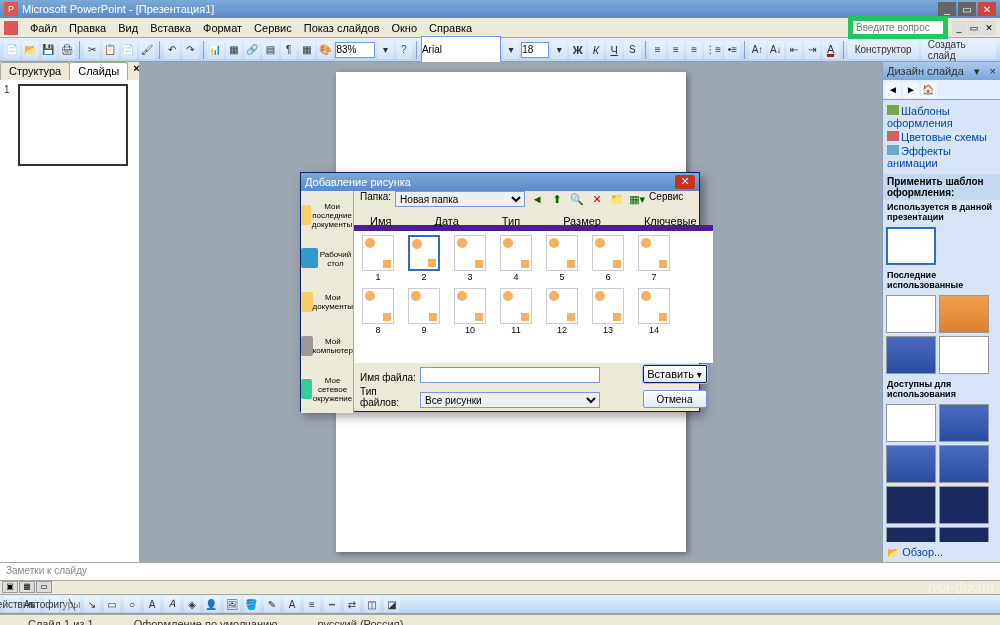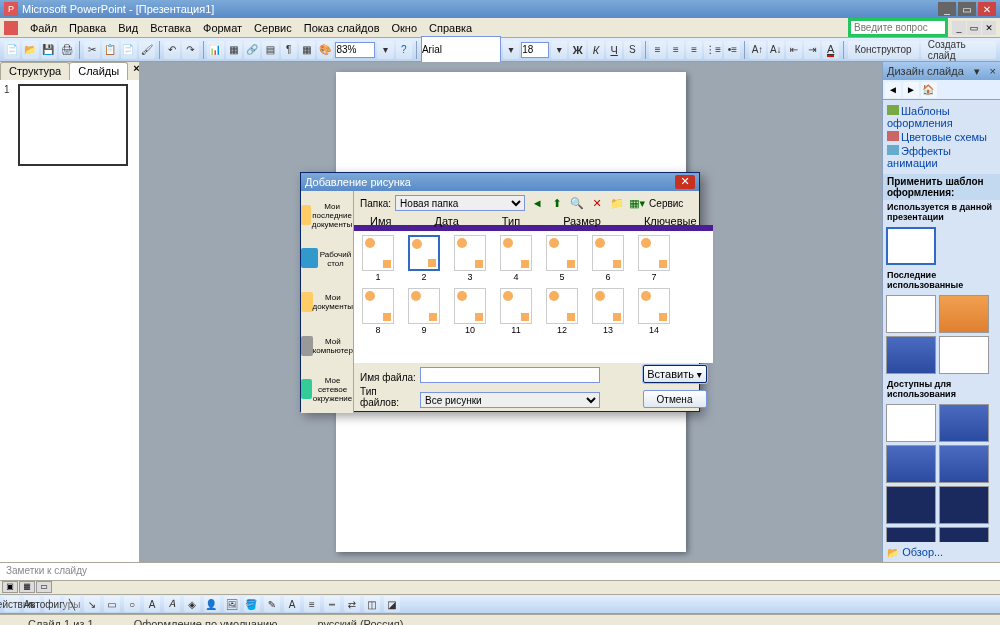--- a/index.html
+++ b/index.html
@@ -7,21 +7,21 @@
 .titlebar { height: 18px; background: linear-gradient(to bottom, #7ba9d8, #5a8ac8); display: flex; align-items: center; padding: 0 4px; color: white; }
 .titlebar .icon { width: 14px; height: 14px; background: #d55; margin-right: 4px; display: flex; align-items: center; justify-content: center; font-size: 9px; }
 .titlebar .title { flex: 1; font-size: 11px; }
 .window-controls { display: flex; gap: 2px; }
 .window-controls span { width: 18px; height: 14px; background: #666; display: flex; align-items: center; justify-content: center; color: white; cursor: pointer; font-size: 10px; }
 .window-controls .close { background: #c44; }
 .menubar { height: 20px; background: #ece9d8; display: flex; align-items: center; padding: 0 4px; border-bottom: 1px solid #aca899; }
 .menubar .app-icon { width: 14px; height: 14px; background: #d55; margin-right: 6px; }
 .menubar span { padding: 2px 6px; cursor: pointer; }
 .menubar .question-box { margin-left: auto; }
-.menubar .question-box input { width: 100px; font-size: 10px; border: 3px solid #22c55e; padding: 1px 3px; }
+.menubar .question-box input { width: 100px; font-size: 10px; border: 5px solid #22c55e; padding: 1px 3px; }
 .menubar .doc-ctrl { display: flex; gap: 1px; margin-left: 4px; }
 .menubar .doc-ctrl b { width: 14px; height: 14px; background: #ddd; font-size: 9px; text-align: center; line-height: 14px; cursor: pointer; font-weight: normal; }
 .toolbar { height: 24px; background: linear-gradient(to bottom, #e3efff, #bdd5f0); display: flex; align-items: center; padding: 0 4px; gap: 2px; border-bottom: 1px solid #8ba0bc; }
 .toolbar .tb-btn { width: 18px; height: 18px; background: rgba(255,255,255,0.3); border: 1px solid transparent; border-radius: 2px; cursor: pointer; display: flex; align-items: center; justify-content: center; font-size: 10px; color: #333; }
 .toolbar .sep { width: 1px; height: 18px; background: #8ba0bc; margin: 0 2px; }
 .toolbar .zoom-in { width: 40px; height: 16px; font-size: 10px; border: 1px solid #7a96df; }
 .toolbar .font-in { width: 80px; height: 28px; font-size: 10px; border: 1px solid #7a96df; }
 .toolbar .size-in { width: 28px; height: 16px; font-size: 10px; border: 1px solid #7a96df; }
 .toolbar .text-btn { padding: 0 6px; width: auto; }
 .main { display: flex; height: 500px; }
@@ -51,35 +51,35 @@
 .rp-thumb.dblue { background: #1a2a5f; }
 .rp-thumb.orange { background: linear-gradient(to bottom, #f0a050, #e08030); }
 .rp-browse { padding: 4px; font-size: 10px; color: #0645ad; cursor: pointer; }
 .notes { height: 18px; background: white; border-top: 1px solid #aca899; padding: 2px 6px; font-size: 10px; color: #888; }
 .bottom-toolbar { height: 20px; background: linear-gradient(to bottom, #e3efff, #bdd5f0); display: flex; align-items: center; padding: 0 4px; gap: 4px; font-size: 10px; border-top: 1px solid #aca899; }
 .bottom-toolbar .tb-btn { width: 16px; height: 16px; }
 .view-btns { height: 14px; background: #ece9d8; display: flex; padding: 0 2px; gap: 1px; border-top: 1px solid #aca899; }
 .view-btns span { width: 16px; height: 12px; background: #ddd; border: 1px solid #999; cursor: pointer; font-size: 8px; text-align: center; }
 .statusbar { height: 18px; background: #ece9d8; display: flex; align-items: center; padding: 0 8px; font-size: 10px; color: #333; border-top: 1px solid #aca899; }
 .statusbar div { padding: 0 20px; }
-.watermark { position: absolute; right: 6px; bottom: 44px; color: rgba(255,255,255,0.5); font-size: 16px; font-family: Georgia, serif; pointer-events: none; z-index: 5; }
+.watermark { position: absolute; right: 6px; bottom: 28px; color: rgba(255,255,255,0.5); font-size: 16px; font-family: Georgia, serif; pointer-events: none; z-index: 5; }
 
 .dialog { position: absolute; left: 300px; top: 172px; width: 400px; height: 240px; background: #ece9d8; border: 1px solid #0a246a; box-shadow: 4px 4px 10px rgba(0,0,0,0.4); z-index: 100; }
 .dialog-title { height: 18px; background: linear-gradient(to bottom, #7ba9d8, #5a8ac8); display: flex; align-items: center; padding: 0 4px; color: white; font-size: 11px; }
 .dialog-title .x { margin-left: auto; width: 20px; height: 14px; background: #c83020; border-radius: 2px; text-align: center; line-height: 12px; cursor: pointer; }
 .dialog-body { display: flex; height: 222px; }
 .d-sidebar { width: 56px; background: #ece9d8; border-right: 1px solid #aca899; display: flex; flex-direction: column; align-items: center; padding: 2px 0; }
 .d-place { width: 52px; height: 44px; display: flex; flex-direction: row; align-items: center; justify-content: center; cursor: pointer; border-radius: 3px; }
 .d-place .pico { width: 24px; height: 20px; background: #fc6; border-radius: 2px; }
 .d-place .pico.desk { background: #39c; }
 .d-place .pico.pc { background: #999; }
 .d-place .pico.net { background: #3c9; }
 .d-place .plbl { font-size: 8px; text-align: center; line-height: 9px; margin-top: 1px; }
 .d-main { flex: 1; display: flex; flex-direction: column; }
-.d-row1 { height: 24px; display: flex; align-items: center; padding: 0 6px; gap: 4px; }
+.d-row1 { height: 24px; display: flex; padding: 0 6px; gap: 4px; }
 .d-row1 label { font-size: 10px; }
 .d-row1 select { flex: 0 0 130px; height: 16px; font-size: 10px; border: 1px solid #7a96df; }
 .d-row1 .nav-ico { width: 16px; height: 16px; display: flex; align-items: center; justify-content: center; cursor: pointer; font-size: 11px; color: #060; }
 .d-headers { height: 16px; display: flex; font-size: 10px; padding: 0 4px; border-bottom: 6px solid #4c1d95; gap: 19px; }
 .d-headers span { padding: 0 12px; }
 .d-files { flex: 1; overflow: auto; padding: 4px; display: flex; flex-wrap: wrap; gap: 6px; align-content: flex-start; background: white; }
 .d-file { width: 40px; display: flex; flex-direction: column; align-items: center; cursor: pointer; }
 .d-file .fthumb { width: 32px; height: 36px; background: #fff; border: 1px solid #ccc; position: relative; overflow: hidden; }
 .d-file.sel .fthumb { border: 2px solid #316ac5; }
 .d-file .fthumb::before, .d-file .fthumb::after { content: ''; position: absolute; background: #f8b060; }

